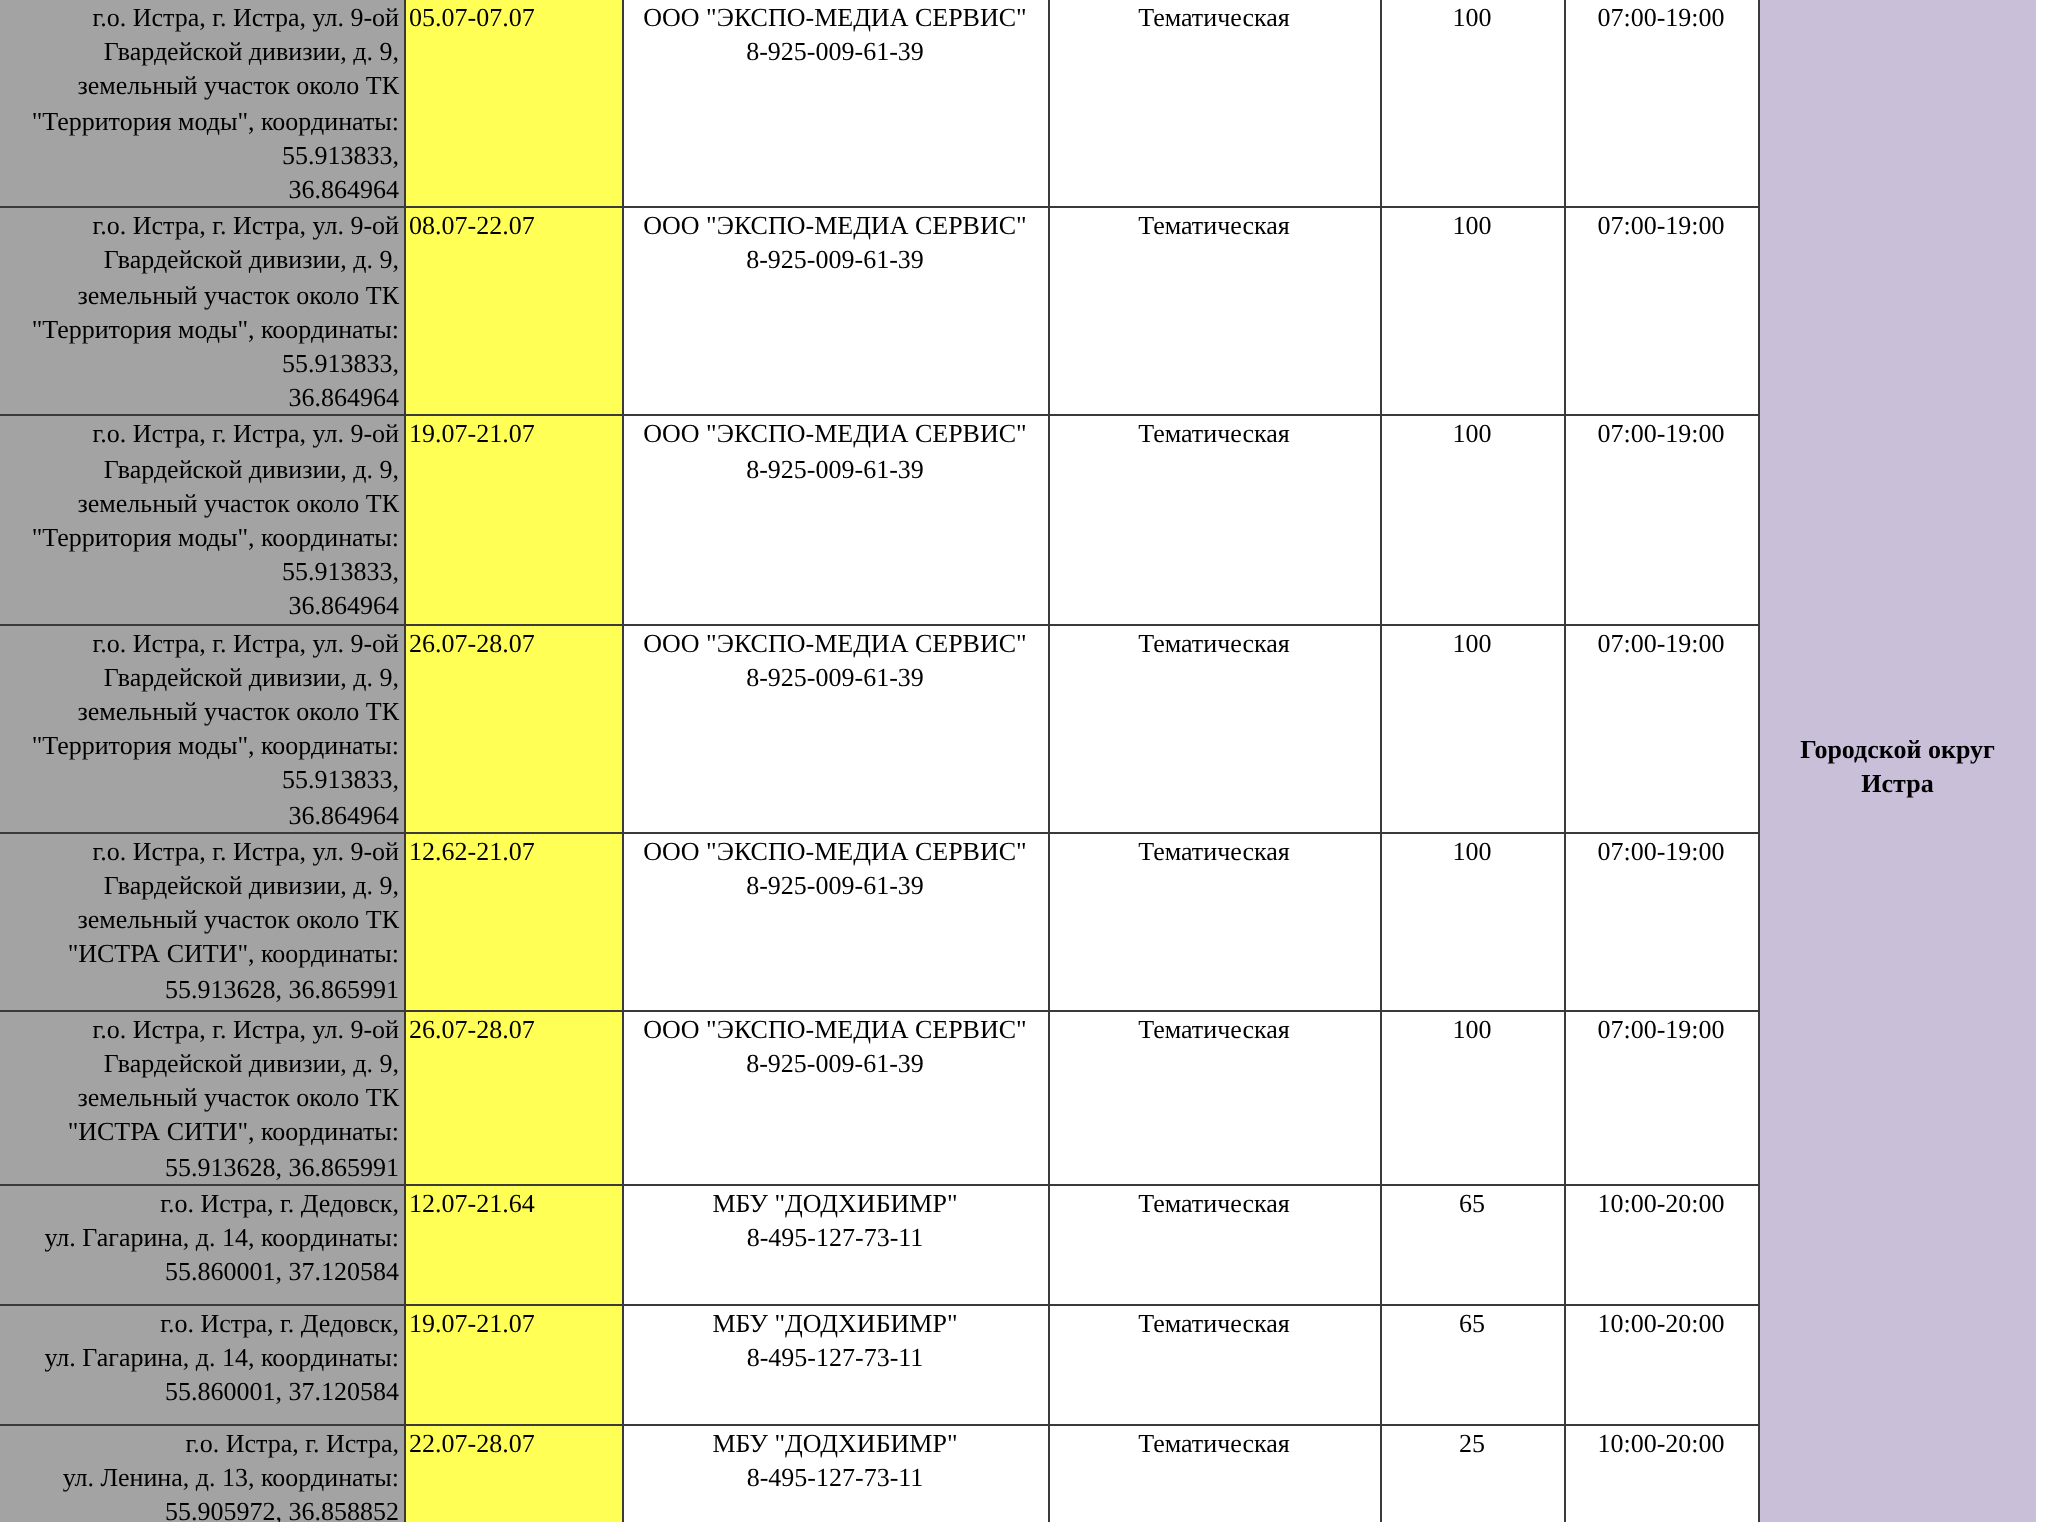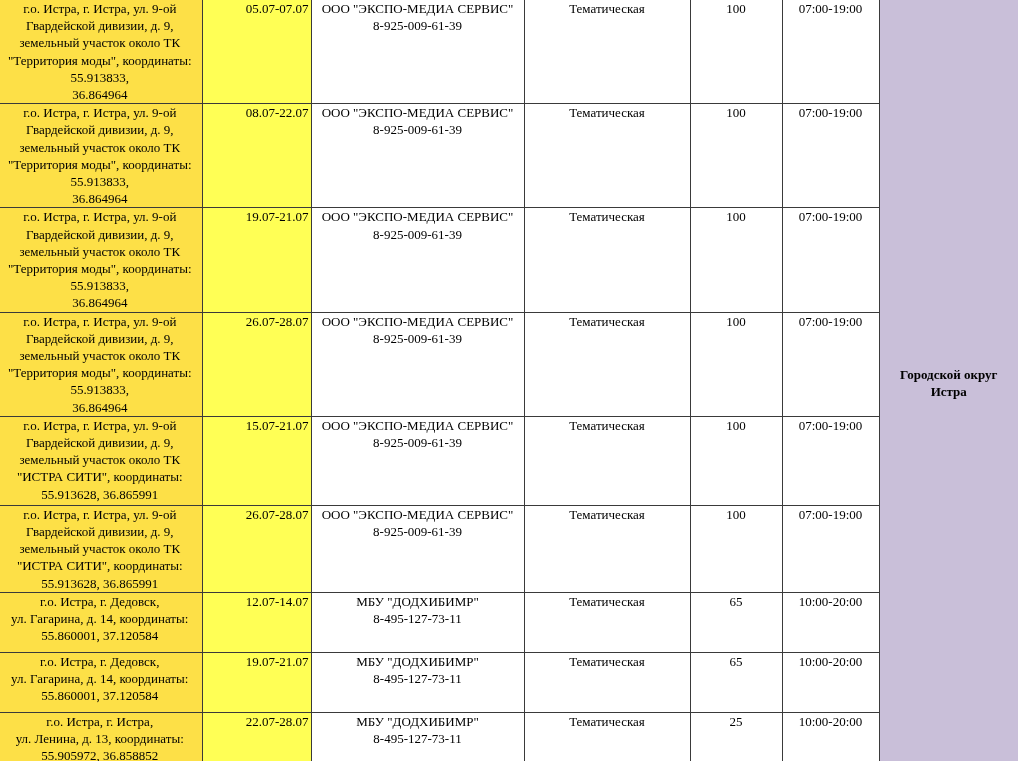--- a/index.html
+++ b/index.html
@@ -24,29 +24,29 @@
       line-height: 17.2px;
       color: #000;
     }
     td {
       border: 1px solid #3a3a3a;
       vertical-align: top;
       padding: 0 2px;
       overflow: hidden;
     }
     td.addr {
-      background: #fde047;
-      text-align: center;
+      background: #a3a3a3;
+      text-align: right;
       padding-left: 0;
       border-left: none;
       white-space: pre-line;
     }
     td.dates {
       background: #ffff55;
-      text-align: right;
+      text-align: left;
     }
     td.org, td.type, td.count, td.hours {
       background: #ffffff;
       text-align: center;
     }
     td.org { white-space: pre-line; }
     td.district {
       background: #c9bfd9;
       text-align: center;
       vertical-align: middle;
@@ -133,21 +133,21 @@
         <td class="type">Тематическая</td>
         <td class="count">100</td>
         <td class="hours">07:00-19:00</td>
       </tr>
       <tr style="height:89px">
         <td class="addr">г.о. Истра, г. Истра, ул. 9-ой
 Гвардейской дивизии, д. 9,
 земельный участок около ТК
 "ИСТРА СИТИ", координаты:
 55.913628, 36.865991</td>
-        <td class="dates">15.07-21.07</td>
+        <td class="dates">12.62-21.07</td>
         <td class="org">ООО "ЭКСПО-МЕДИА СЕРВИС"
 8-925-009-61-39</td>
         <td class="type">Тематическая</td>
         <td class="count">100</td>
         <td class="hours">07:00-19:00</td>
       </tr>
       <tr style="height:87px">
         <td class="addr">г.о. Истра, г. Истра, ул. 9-ой
 Гвардейской дивизии, д. 9,
 земельный участок около ТК
@@ -157,21 +157,21 @@
         <td class="org">ООО "ЭКСПО-МЕДИА СЕРВИС"
 8-925-009-61-39</td>
         <td class="type">Тематическая</td>
         <td class="count">100</td>
         <td class="hours">07:00-19:00</td>
       </tr>
       <tr style="height:60px">
         <td class="addr">г.о. Истра, г. Дедовск,
 ул. Гагарина, д. 14, координаты:
 55.860001, 37.120584</td>
-        <td class="dates">12.07-14.07</td>
+        <td class="dates">12.07-21.64</td>
         <td class="org">МБУ "ДОДХИБИМР"
 8-495-127-73-11</td>
         <td class="type">Тематическая</td>
         <td class="count">65</td>
         <td class="hours">10:00-20:00</td>
       </tr>
       <tr style="height:60px">
         <td class="addr">г.о. Истра, г. Дедовск,
 ул. Гагарина, д. 14, координаты:
 55.860001, 37.120584</td>

